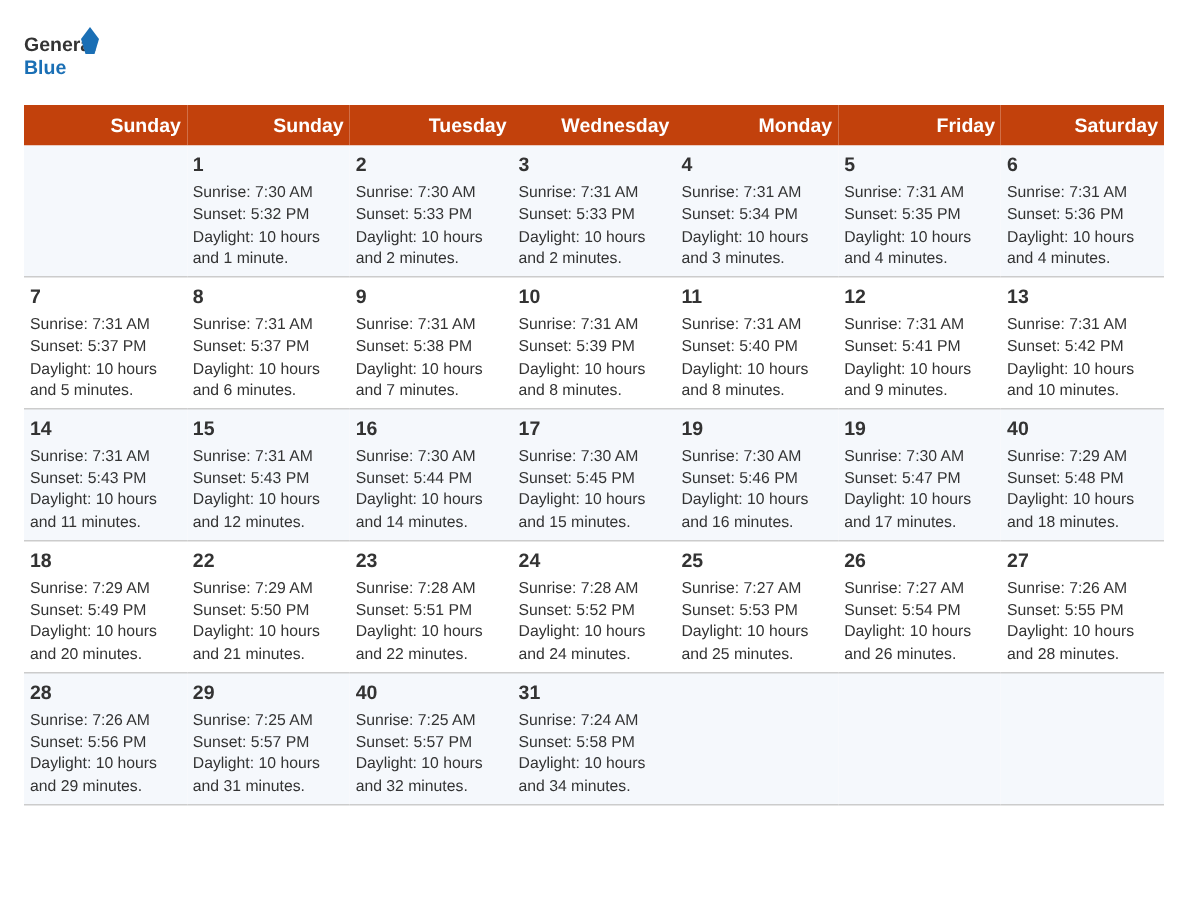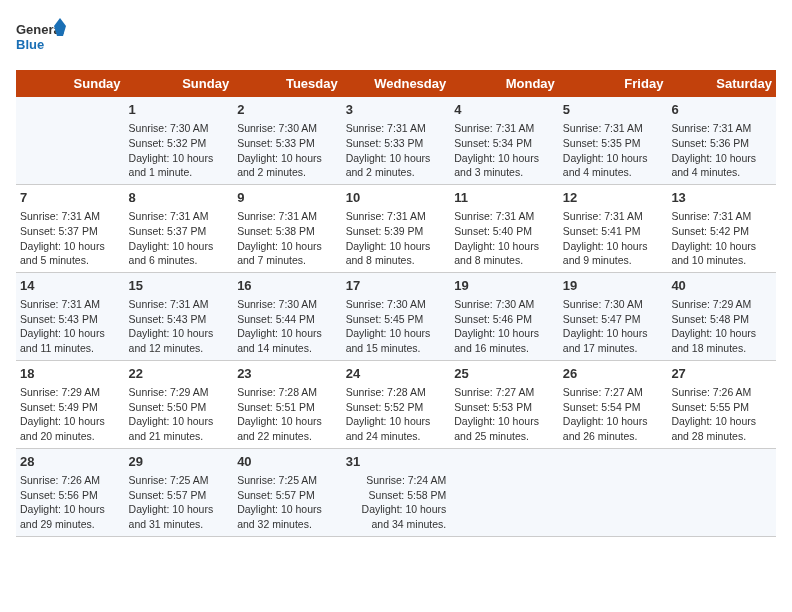--- a/index.html
+++ b/index.html
@@ -319,21 +319,21 @@
         </td>
         <td>
           <span class="day-num">40</span>
           <div class="day-info" style="white-space: pre-line;">Sunrise: 7:25 AM
 Sunset: 5:57 PM
 Daylight: 10 hours
 and 32 minutes.</div>
         </td>
         <td>
           <span class="day-num">31</span>
-          <div class="day-info" style="white-space: pre-line; text-align: right;">Sunrise: 7:24 AM
+          <div class="day-info" style="white-space: pre-line;">Sunrise: 7:24 AM
 Sunset: 5:58 PM
 Daylight: 10 hours
 and 34 minutes.</div>
         </td>
         <td></td>
         <td></td>
         <td></td>
       </tr>
     </tbody>
 </table>

